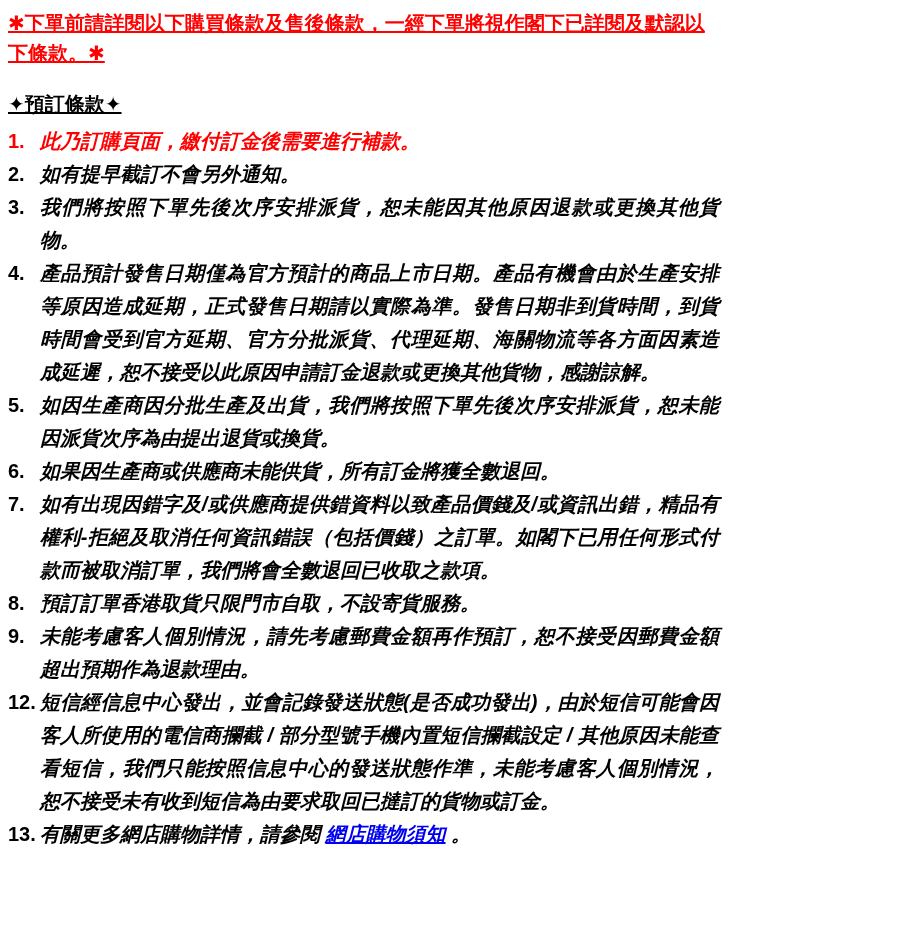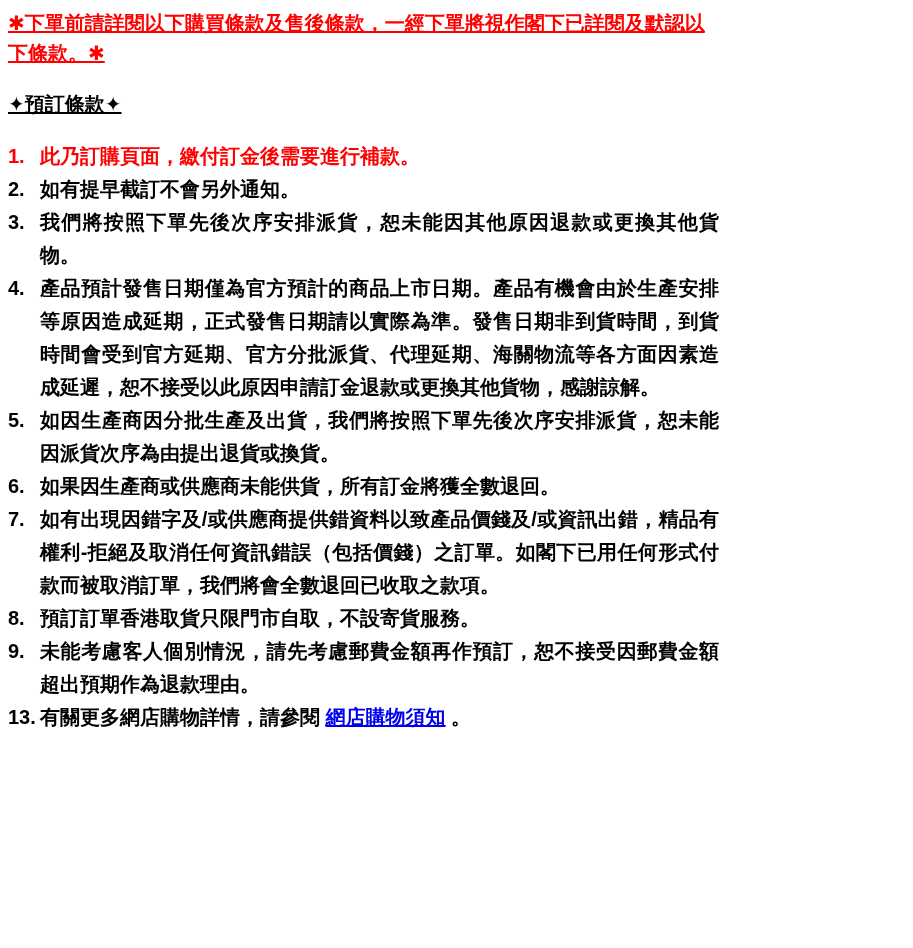--- a/index.html
+++ b/index.html
@@ -22,38 +22,39 @@
     text-decoration: underline;
     font-size: 20px;
     line-height: 30px;
     margin-bottom: 22px;
   }
   .section-title {
     color: #000000;
     text-decoration: underline;
     font-size: 20px;
     line-height: 28px;
-    margin-bottom: 22px;
+    margin-bottom: 7px;
   }
   .terms {
     margin: 0;
     padding: 0;
   }
   .term {
     display: flex;
     font-size: 20px;
     line-height: 33px;
   }
   .term .num {
     flex: 0 0 32px;
     width: 32px;
   }
   .term .txt {
     flex: 1;
     text-align: justify;
+    font-style: italic;
   }
   .red { color: #ff0000; }
   .redu {
     color: #ff0000;
     text-decoration: underline;
   }
   .link {
     color: #0000ee;
     text-decoration: underline;
     cursor: pointer;
@@ -97,17 +98,21 @@
       </div>
       <div class="term">
         <span class="num">8.</span>
         <span class="txt"><span>預訂訂單香港取貨只限門市自取，不設寄貨服務。</span></span>
       </div>
       <div class="term">
         <span class="num">9.</span>
         <span class="txt"><span>未能考慮客人個別情況，請先考慮郵費金額再作預訂，恕不接受因郵費金額超出預期作為退款理由。</span></span>
       </div>
       <div class="term">
+        <span class="num">12.</span>
+        <span class="txt"><span>短信經信息中心發出，並會記錄發送狀態(是否成功發出)，由於短信可能會因客人所使用的電信商攔截 / 部分型號手機內置短信攔截設定 / 其他原因未能查看短信，我們只能按照信息中心的發送狀態作準，未能考慮客人個別情況，恕不接受未有收到短信為由要求取回已撻訂的貨物或訂金。</span></span>
+      </div>
+      <div class="term">
         <span class="num">13.</span>
         <span class="txt"><span>有關更多網店購物詳情，請參閱 </span><span class="link">網店購物須知</span><span> 。</span></span>
       </div>
     </div>
 </div>
 
 </body></html>

